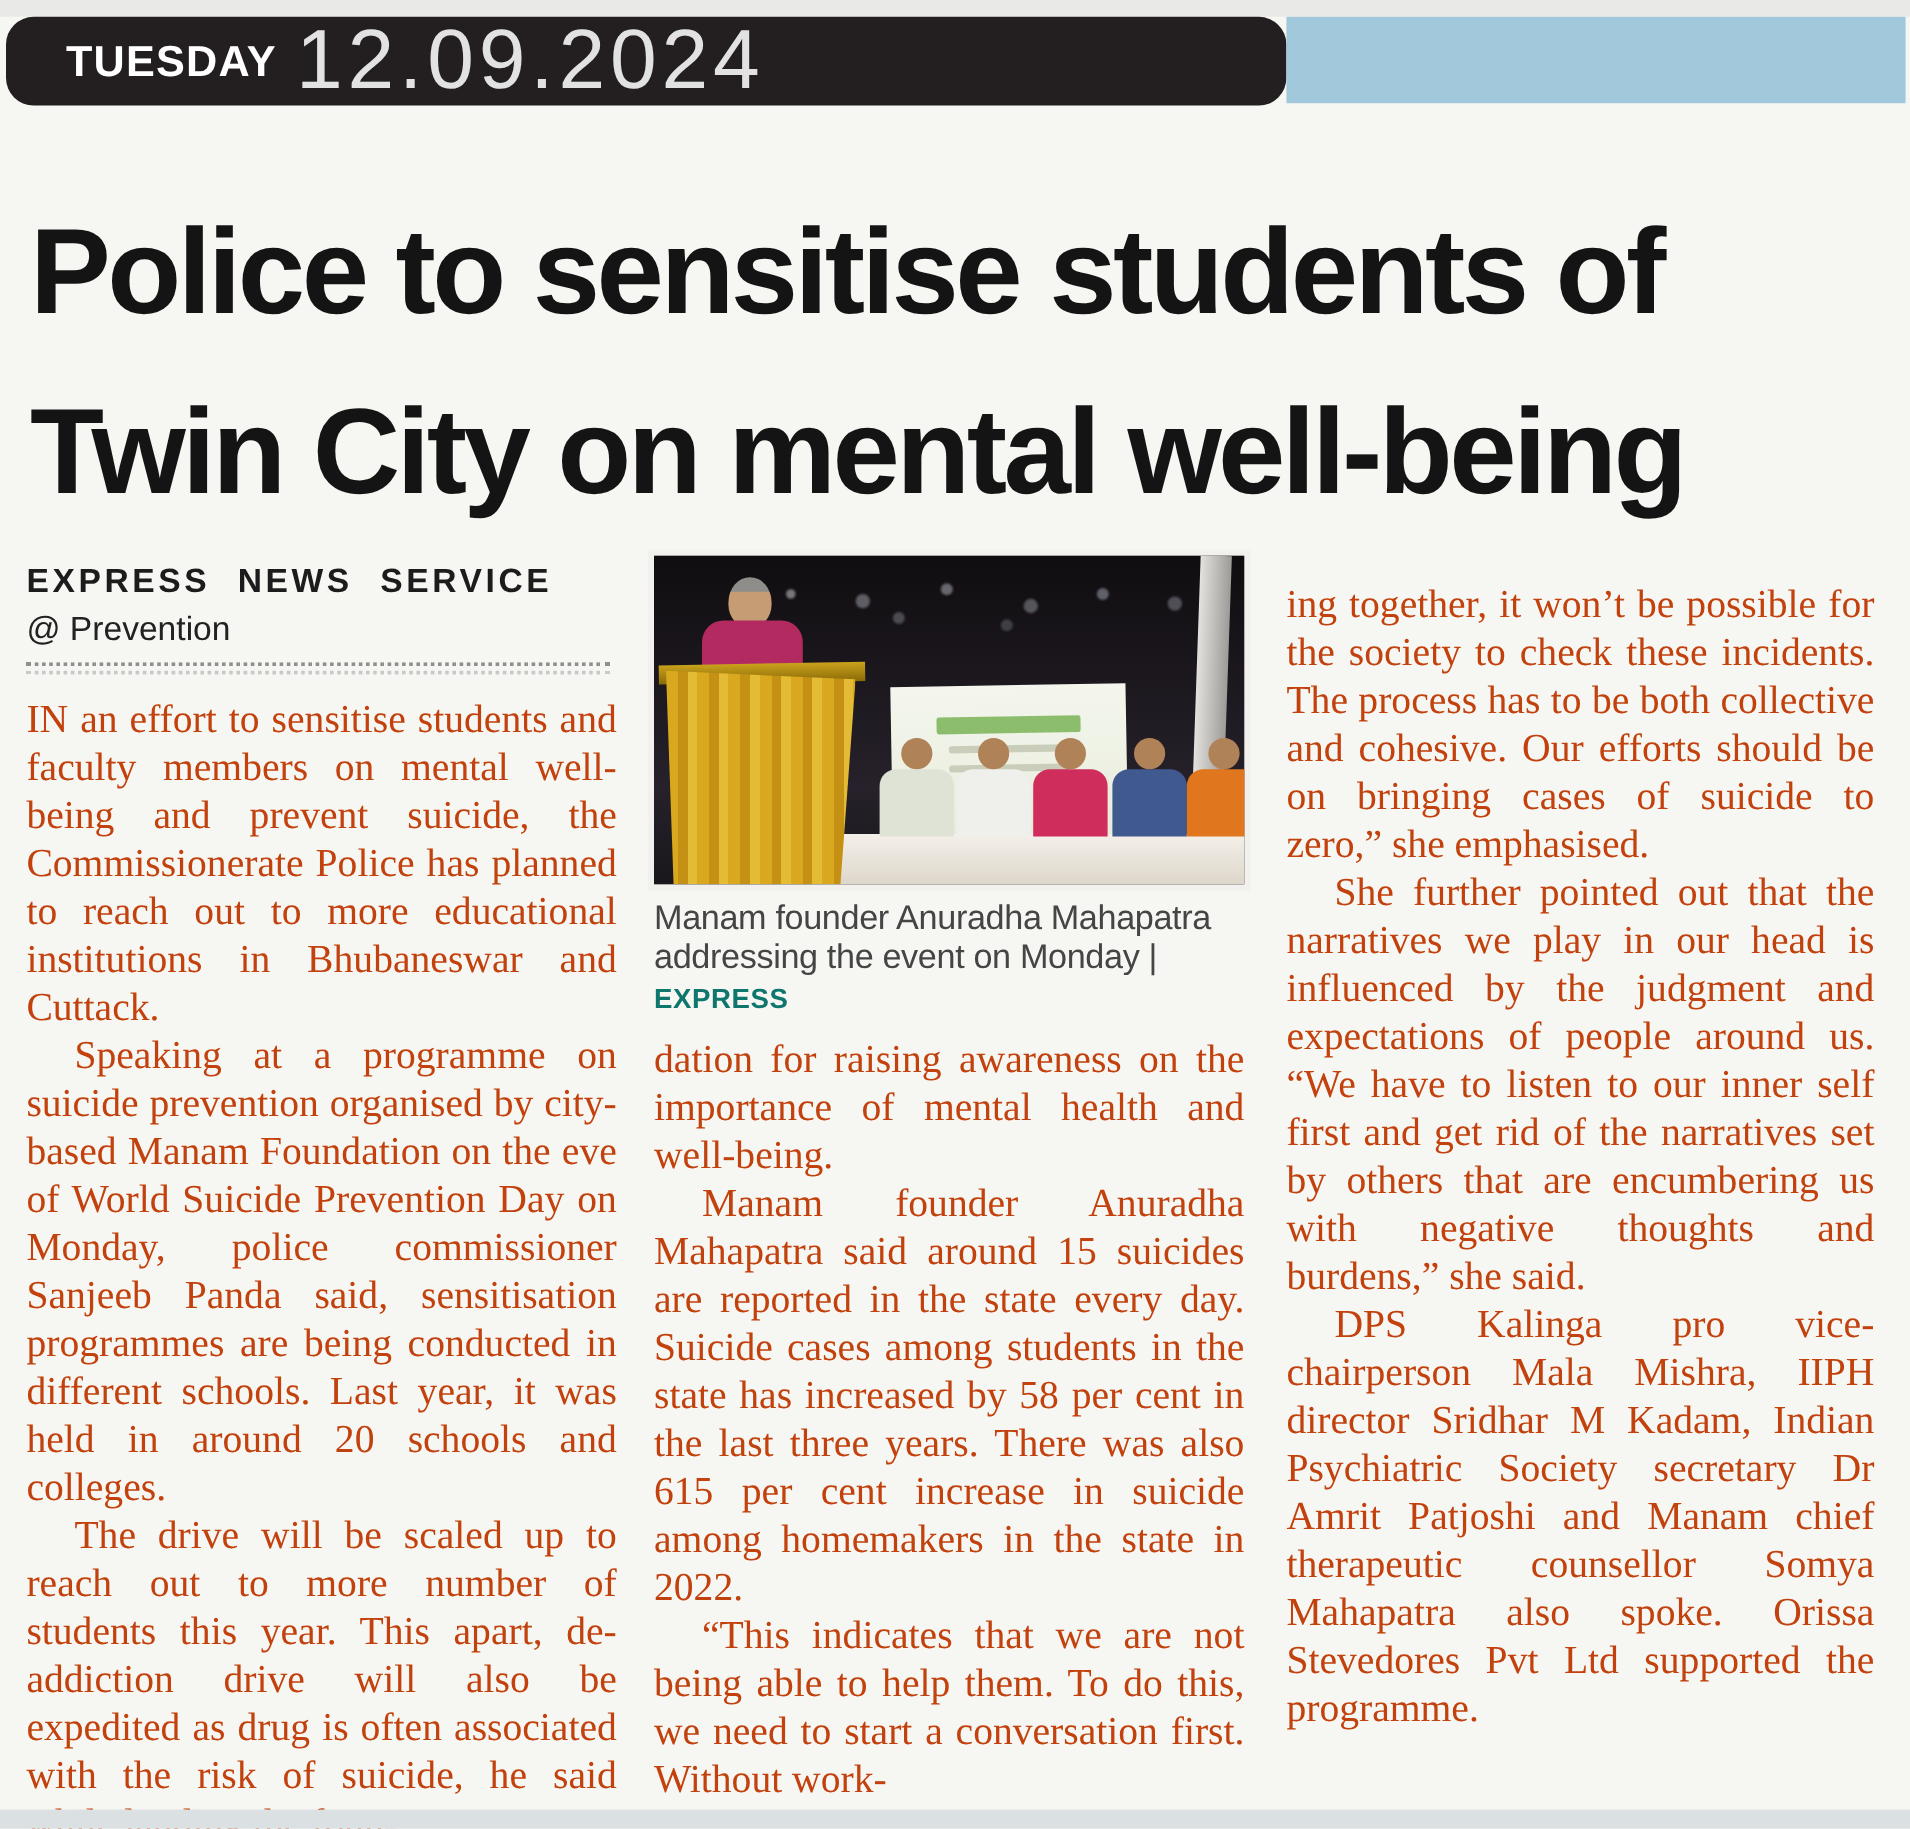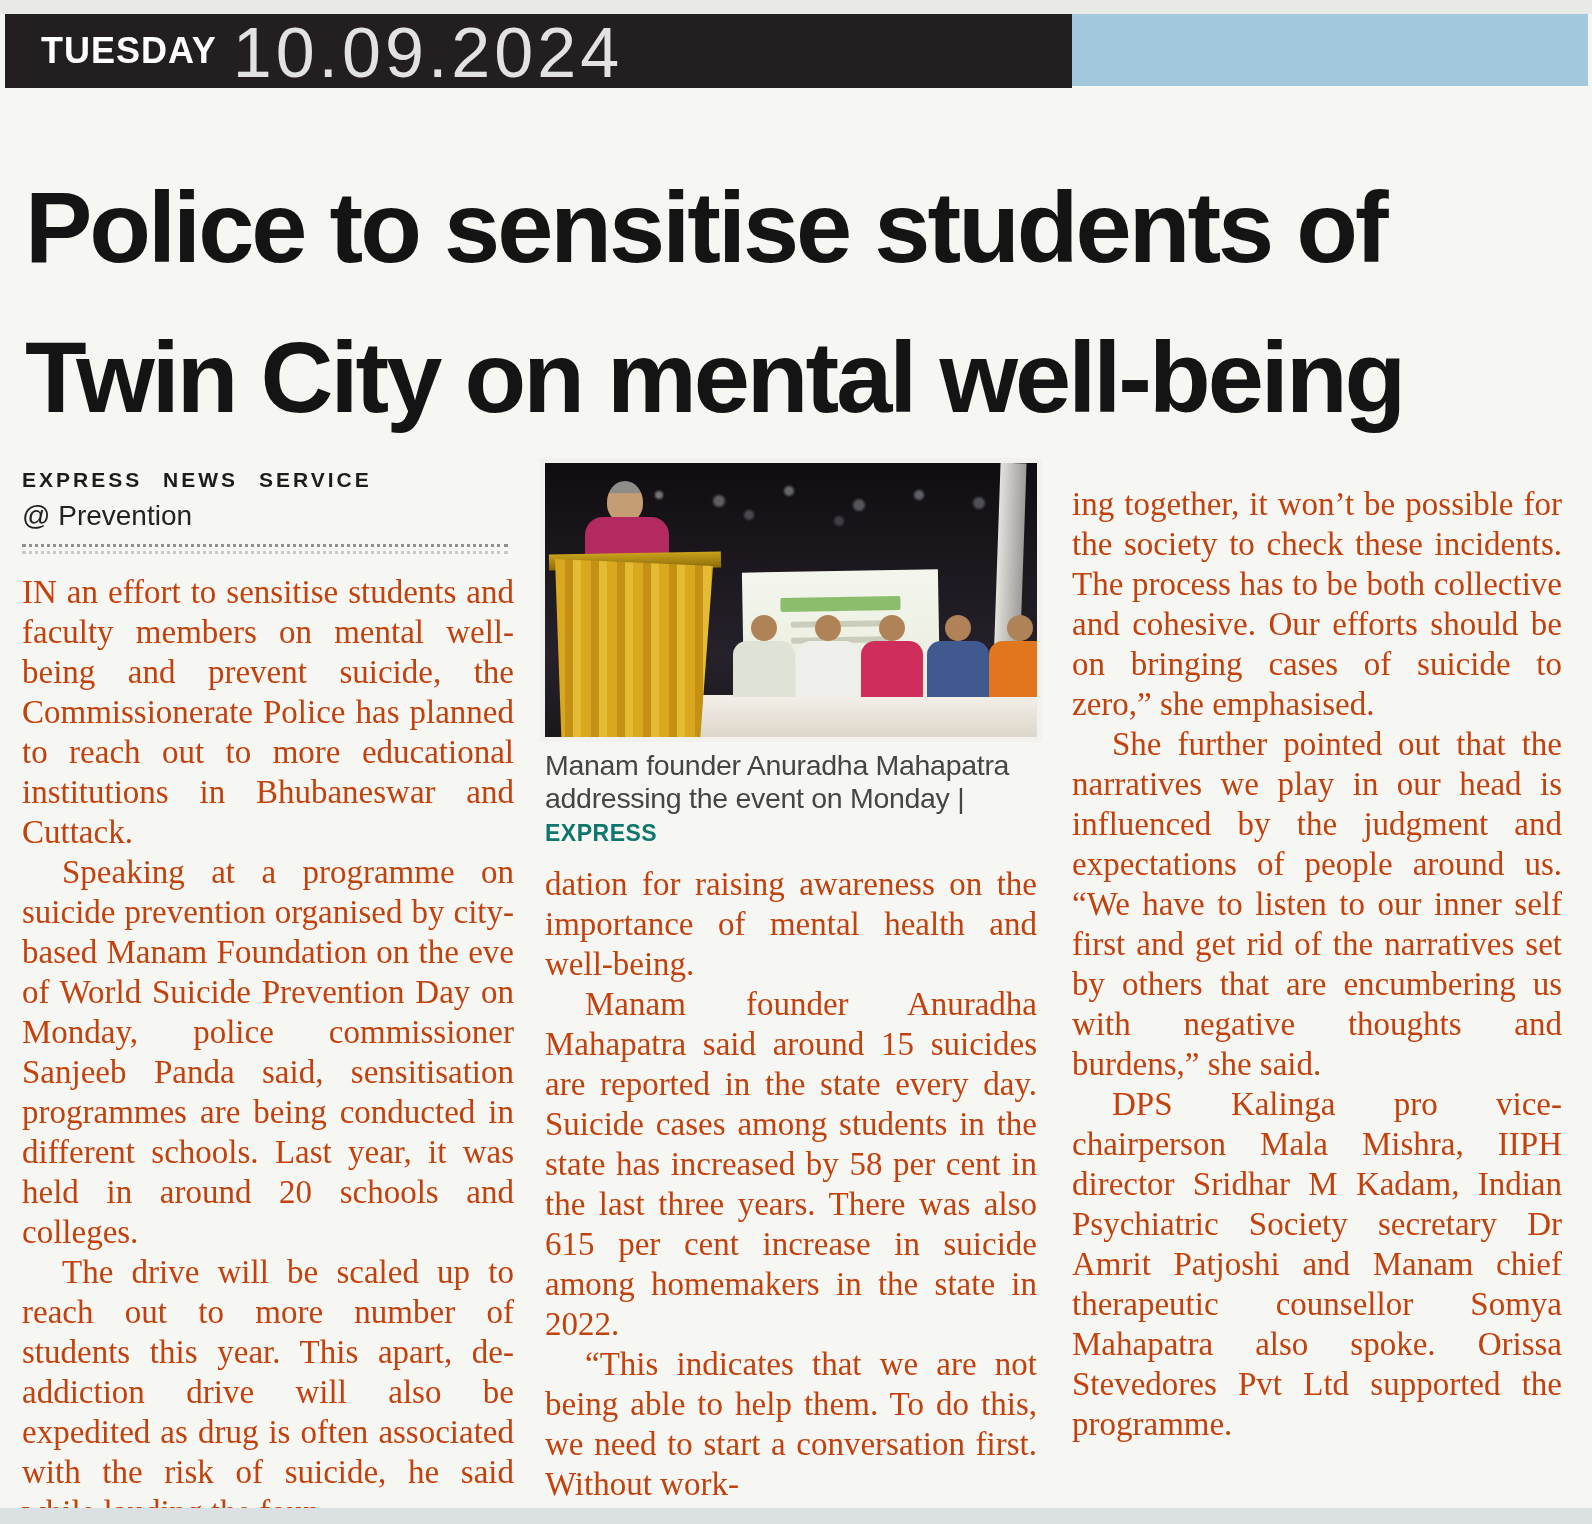--- a/index.html
+++ b/index.html
@@ -8,21 +8,21 @@
     background:#f6f6f3;
     font-family:"Liberation Serif", serif;
     position:relative;overflow:hidden;
   }
   #page{position:absolute;inset:0;}
 
   
   .top-strip{position:absolute;left:0;top:0;width:1592px;height:14px;background:#e9e9e7;}
   .date-bar{
     position:absolute;left:5px;top:14px;width:1067px;height:74px;
-    background:#231f20;display:flex;align-items:flex-end;padding-left:36px;box-sizing:border-box;
+    background:#231f20;display:flex;align-items:flex-start;padding-left:50px;box-sizing:border-box;border-radius:23px;
   }
   .day-label{
     font-family:"Liberation Sans", sans-serif;font-weight:700;
     font-size:36px;color:#ffffff;letter-spacing:1px;margin-right:16px;line-height:74px;
   }
   .date-label{
     font-family:"Liberation Sans", sans-serif;font-weight:300;
     font-size:70px;color:#e2e2e2;letter-spacing:4px;line-height:70px;
   }
   .accent-bar{position:absolute;left:1072px;top:14px;width:516px;height:72px;background:#a2c8dc;}
@@ -34,21 +34,21 @@
     font-size:101px;line-height:150px;letter-spacing:-3px;white-space:nowrap;
   }
 
   
   .col{position:absolute;width:492px;}
   #col1{left:22px;top:468px;}
   #col2{left:545px;top:463px;}
   #col3{left:1072px;top:468px;width:490px;}
 
   .agency{
-    font-family:"Liberation Sans", sans-serif;font-weight:700;font-size:21px;
+    font-family:"Liberation Sans", sans-serif;font-weight:700;font-size:28px;
     color:#1c1c1c;letter-spacing:3px;word-spacing:12px;
   }
   .location{
     font-family:"Liberation Sans", sans-serif;font-size:28px;color:#222;
     margin-top:8px;letter-spacing:0px;
   }
   .dot-rule{margin-top:12px;width:486px;}
   .dot-rule .r1{border-top:3px dotted #8f8f8f;height:4px;}
   .dot-rule .r2{border-top:3px dotted #c9c9c9;height:2px;}
 
@@ -130,21 +130,21 @@
 </style>
 </head>
 <body>
 
 <div id="page">
 
   <div class="top-strip"></div>
 
   <div class="date-bar">
     <span class="day-label">TUESDAY</span>
-    <span class="date-label">10.09.2024</span>
+    <span class="date-label">12.09.2024</span>
   </div>
   <div class="accent-bar"></div>
 
   <div class="headline">
     <div>Police to sensitise students of</div>
     <div>Twin City on mental well-being</div>
   </div>
 
   <div class="col" id="col1">
     <div class="agency">EXPRESS NEWS SERVICE</div>

